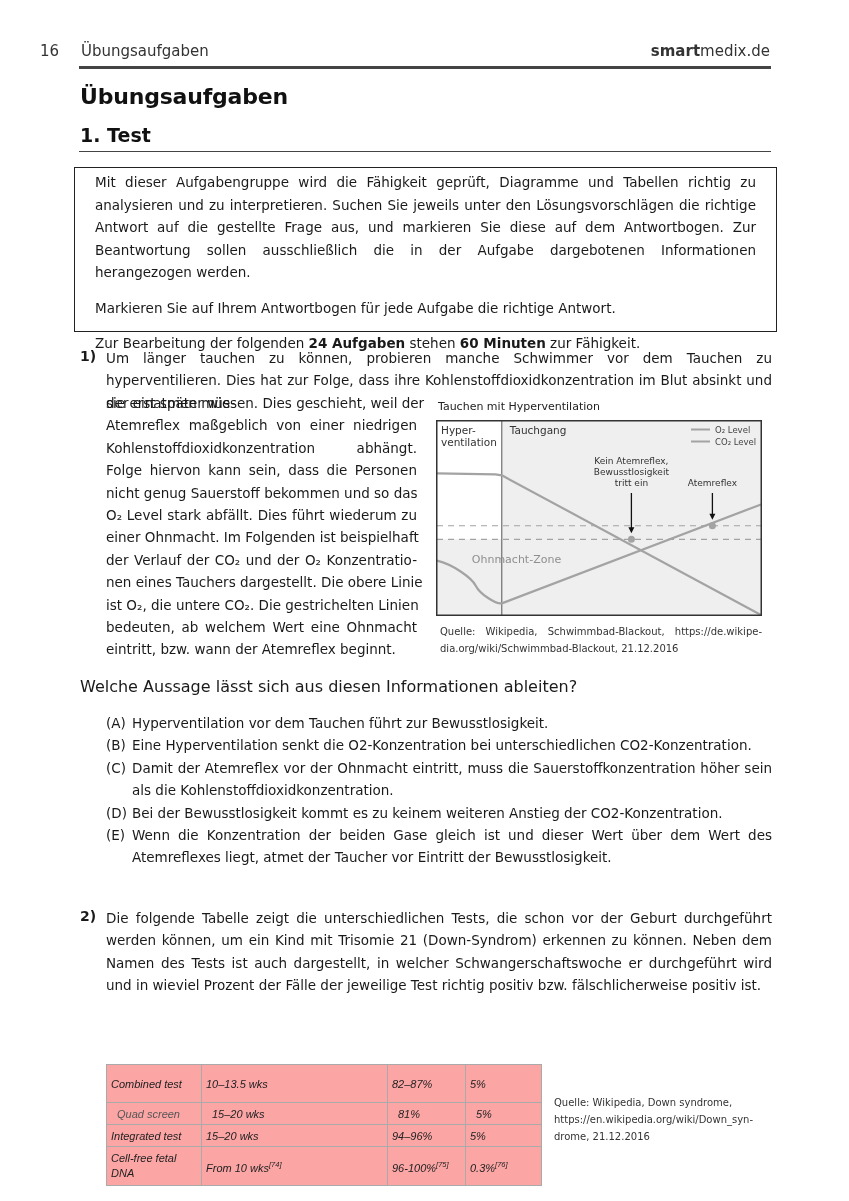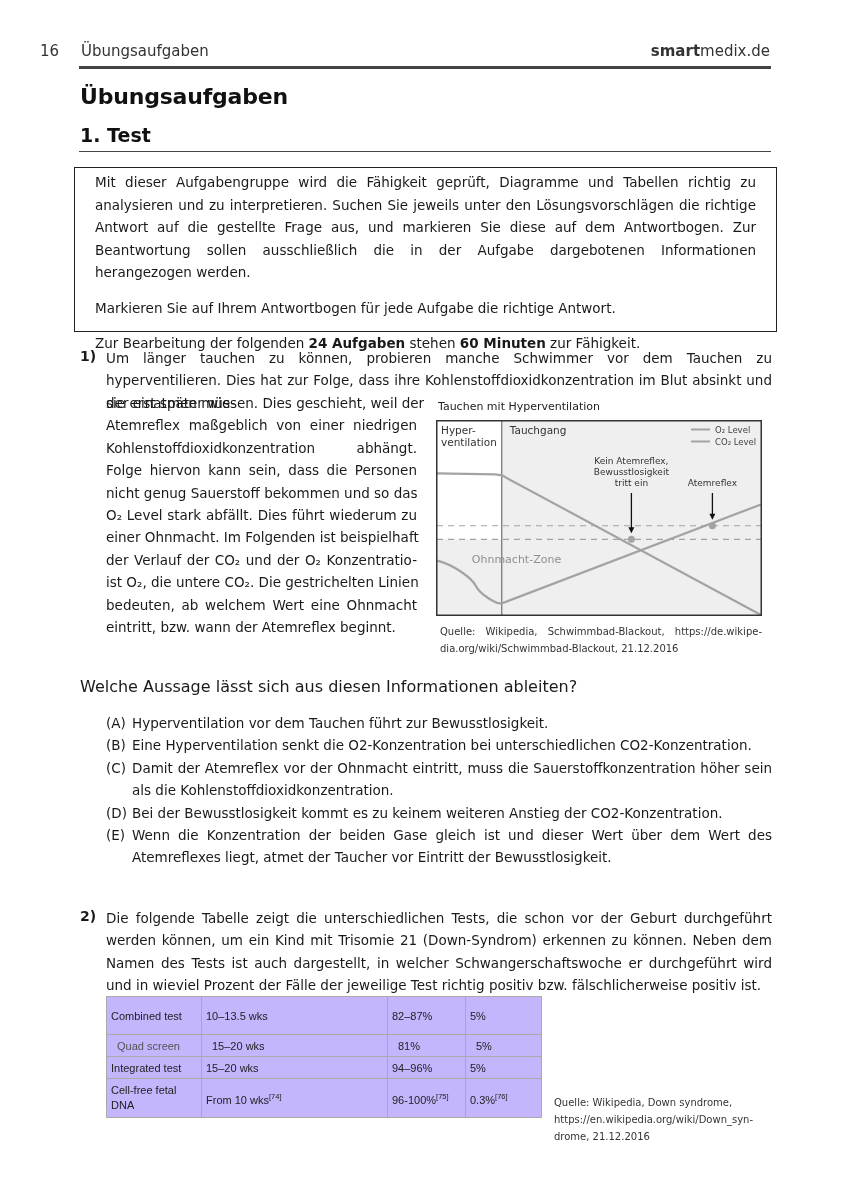--- a/index.html
+++ b/index.html
@@ -37,21 +37,21 @@
 
   .question-prompt { position: absolute; left: 80px; top: 677px; font-size: 16px; }
   .options { position: absolute; left: 106px; top: 712px; width: 666px; font-size: 13.5px; line-height: 22.4px; }
   .option { display: flex; }
   .option .lbl { width: 26px; flex-shrink: 0; }
   .option .txt { flex: 1; text-align: justify; }
 
   .q2-num { left: 80px; top: 908px; }
   .q2-lines { left: 106px; top: 907px; width: 666px; }
 
-  .tbl { position: absolute; left: 106px; top: 996px; border-collapse: collapse; font-family: "Liberation Sans", sans-serif; font-size: 11px; color: #222; background: #c4b5fd; }
+  .tbl { position: absolute; left: 106px; top: 1064px; border-collapse: collapse; font-family: "Liberation Sans", sans-serif; font-size: 11px; color: #222; background: #fca5a5; font-style: italic; }
   .tbl td { border: 1px solid #aaa; padding: 3px 4px; vertical-align: middle; }
   .tbl td.c1 { width: 95px; }
   .tbl td.c2 { width: 186px; }
   .tbl td.c3 { width: 78px; }
   .tbl td.c4 { width: 76px; }
   .tbl tr.r1 td { height: 38px; }
   .tbl tr.r2 td { height: 22px; padding-left: 10px; }
   .tbl tr.r3 td { height: 22px; }
   .tbl tr.r4 td { height: 39px; line-height: 15px; }
   .tbl td.muted { color: #555; }
@@ -81,20 +81,21 @@
 <div class="q-text q1-lines">Um länger tauchen zu können, probieren manche Schwimmer vor dem Tauchen zu hyperventilieren. Dies hat zur Folge, dass ihre Kohlenstoffdioxidkonzentration im Blut absinkt und sie erst später wie-</div>
 <div class="q-text q1-narrow" id="q1-narrow">
     <span class="line">der einatmen müssen. Dies geschieht, weil der</span>
     <span class="line">Atemreflex maßgeblich von einer niedrigen</span>
     <span class="line">Kohlenstoffdioxidkonzentration abhängt.</span>
     <span class="line">Folge hiervon kann sein, dass die Personen</span>
     <span class="line">nicht genug Sauerstoff bekommen und so das</span>
     <span class="line">O₂ Level stark abfällt. Dies führt wiederum zu</span>
     <span class="line">einer Ohnmacht. Im Folgenden ist beispielhaft</span>
     <span class="line">der Verlauf der CO₂ und der O₂ Konzentratio-</span>
+    <span class="line">nen eines Tauchers dargestellt. Die obere Linie</span>
     <span class="line">ist O₂, die untere CO₂. Die gestrichelten Linien</span>
     <span class="line">bedeuten, ab welchem Wert eine Ohnmacht</span>
     <span class="line last">eintritt, bzw. wann der Atemreflex beginnt.</span>
   </div>
 
 <div class="chart-title">Tauchen mit Hyperventilation</div>
 <div class="chart-wrap">
   <svg id="chart-svg" width="326" height="196" viewBox="0 0 326 196">
       <rect x="1" y="1" width="324" height="194" fill="#efefef"></rect>
       <rect x="1" y="1" width="64.8" height="118.34" fill="#ffffff"></rect>

